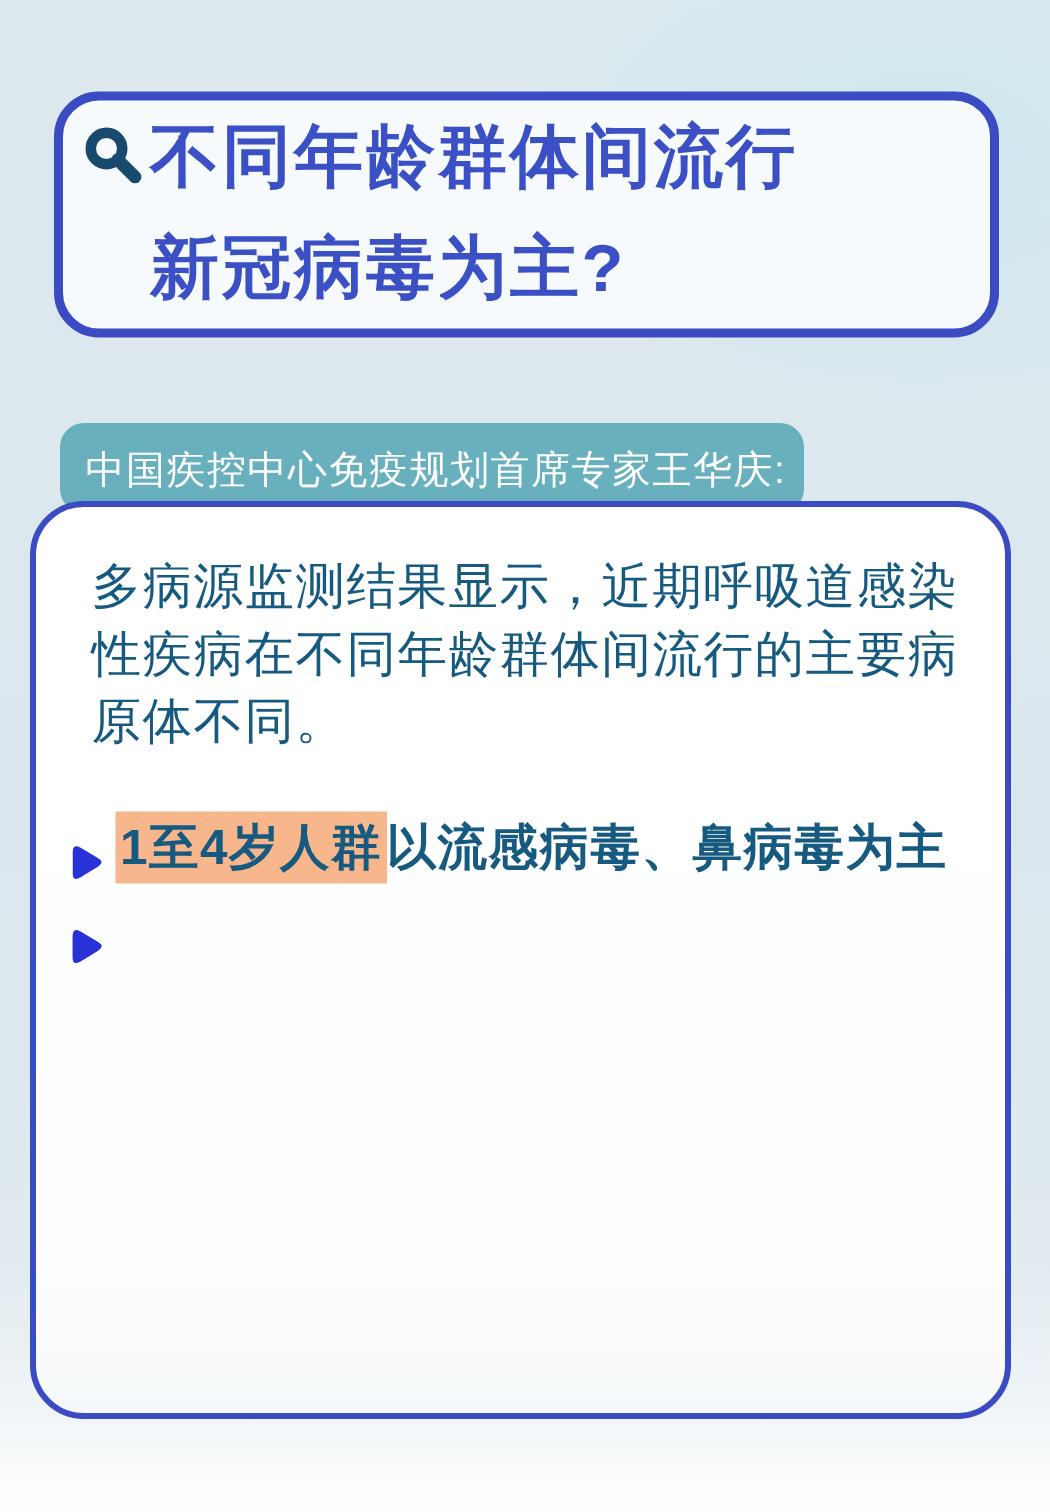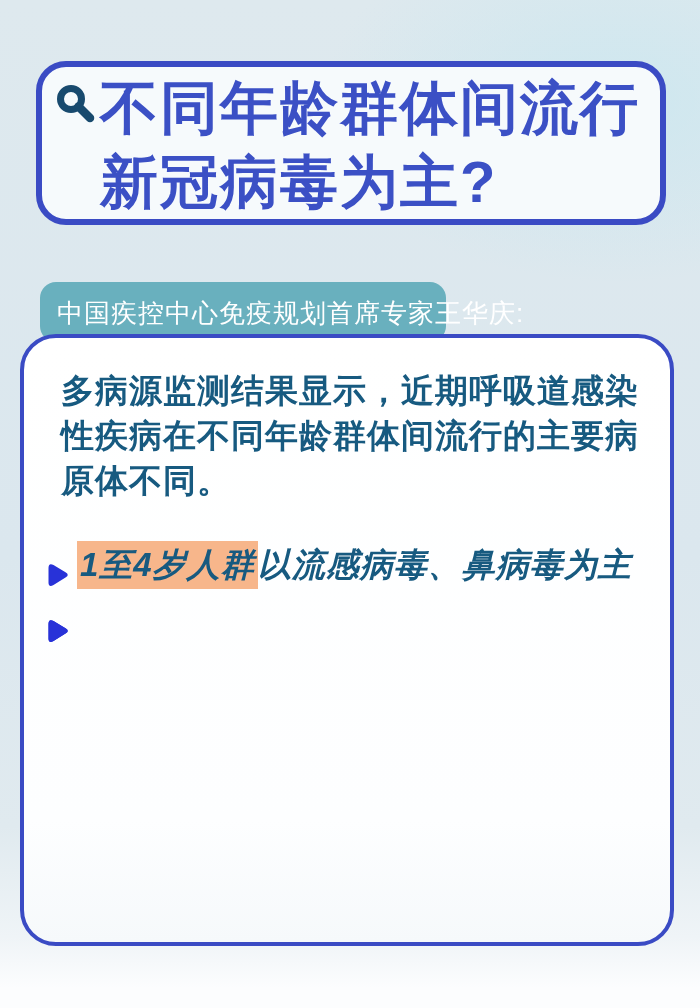--- a/index.html
+++ b/index.html
@@ -20,64 +20,63 @@
     border:6px solid var(--border-blue,#3a4bc4);
     border-radius:30px;
   }
   .magnifier{
     position:absolute;left:13px;top:17px;
     width:44px;height:44px;
     color:var(--icon-navy,#184a6e);
   }
   .title-text{
     margin:4px 0 0 58px;
-    font-family:Liberation Sans, sans-serif;
+    font-family:Liberation Mono, monospace;
     font-weight:900;
-    font-size:58px;line-height:74px;
+    font-size:46px;line-height:74px;
     letter-spacing:2px;
     color:var(--text-blue,#3b50c5);
     white-space:nowrap;
   }
   .title-text span{display:block;}
   
   .source-tag{
     position:absolute;left:40px;top:282px;z-index:1;
-    width:406px;height:60px;box-sizing:border-box;
+    width:496px;height:60px;box-sizing:border-box;
     background:var(--teal,#69b0be);
     border-radius:16px;
     color:#ffffff;
     font-size:26px;font-weight:500;
     padding:14px 0 0 17px;
     letter-spacing:1px;
     white-space:nowrap;
   }
   
   .content-card{
     position:absolute;left:20px;top:334px;z-index:2;
     width:654px;height:612px;box-sizing:border-box;
     background:linear-gradient(180deg,#ffffff 0%, #fdfeff 80%, #f6f9fb 100%);
     border:4px solid var(--border-blue,#3a4bc4);
     border-radius:36px;
   }
   .intro{
     margin:30px 26px 0 37px;
-    font-size:33px;line-height:45px;font-weight:700;
+    font-size:33px;line-height:45px;font-weight:400;
     color:var(--body-text,#175a80);
     letter-spacing:1px;
   }
   .bullets{
     margin:34px 18px 0 53px;padding:0;
     list-style:none;
   }
   .bullets li{
     position:relative;
     font-size:33px;line-height:56px;font-weight:700;
     color:var(--body-text,#175a80);
     letter-spacing:1px;
-    font-style:italic;
   }
   .marker{
     position:absolute;left:-33px;top:14px;
     width:26px;height:30px;
     color:var(--marker-blue,#2832d8);
   }
   .bullets mark{
     background:var(--highlight,#f7b68b);
     color:inherit;
     padding:5px 3px 6px 3px;

